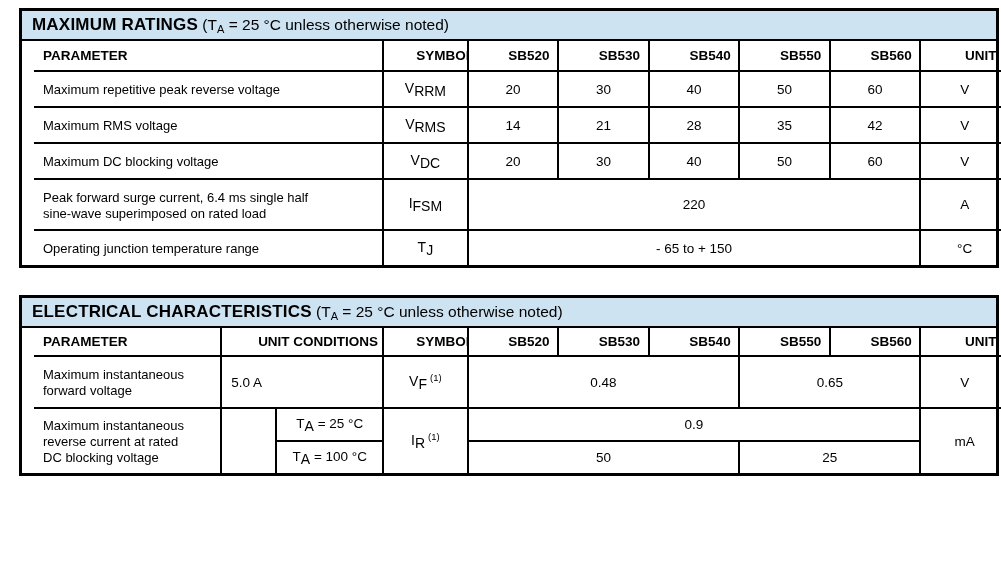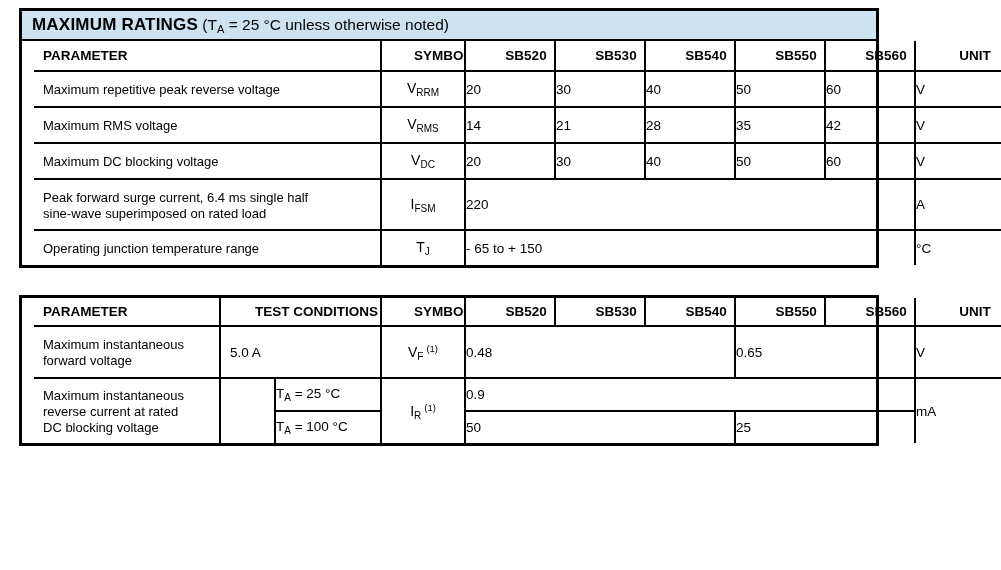--- a/index.html
+++ b/index.html
@@ -11,21 +11,21 @@
     font-family: "Liberation Sans", sans-serif;
     color: #000;
     -webkit-font-smoothing: antialiased;
   }
   .sheet {
     position: relative;
     padding: 8px 0 0 19px;
     width: 974px;
   }
   .box {
-    width: 860px;
+    width: 980px;
     border: 3px solid #000;
     box-sizing: border-box;
     background: #fff;
   }
   .box + .box { margin-top: 27px; }
   .titlebar {
     background: var(--header-bg, #cde3f1);
     border-bottom: 2px solid #000;
     height: 28px;
     line-height: 28px;
@@ -46,26 +46,26 @@
   }
   th, td {
     border: 2px solid #000;
     padding: 0;
     font-size: 13.5px;
     vertical-align: middle;
     overflow: hidden;
   }
   th { font-weight: bold; text-align: center; padding-left: 32px; }
   th.left, td.left { text-align: left; padding-left: 9px; padding-right: 6px; }
-  td.c { text-align: left; }
+  td.c { text-align: center; }
   .pline { display: block; white-space: nowrap; font-size: 13px; line-height: 16px; }
   td.param { padding-top: 3px; padding-bottom: 1px; }
 
   .symcell { text-align: center; font-size: 14px; }
-  .sb { font-size: 10px; vertical-align: -3px; letter-spacing: 0; }
+  .sb { font-size: 14px; vertical-align: -3px; letter-spacing: 0; }
   .sp { font-size: 9.5px; vertical-align: 5px; margin-left: 3px; }
 
   
   .t1 thead th { height: 29px; }
   .t1 .r-single td { height: 30px; }
   .t1 .r-double td { height: 45px; }
   .t2 thead th { height: 27px; }
   .t2 .r-vf td { height: 46px; }
   .t2 .r-ir td { height: 31px; }
 </style>
@@ -153,37 +153,40 @@
             </td>
           <td class="symcell"><span>T</span><span class="sb">J</span></td>
           <td class="c" colspan="5">- 65 to + 150</td>
           <td class="c">°C</td>
         </tr>
       </tbody>
     </table>
   </div>
 
   <div class="box">
+    <div class="titlebar">
+      <span class="title-bold">ELECTRICAL CHARACTERISTICS</span><span class="title-cond"><span> (T</span><span class="tsub">A</span><span> = 25 °C unless otherwise noted)</span></span>
+    </div>
     <table class="t2">
       <colgroup>
         <col style="width:186px">
           <col style="width:55px">
           <col style="width:106px">
           <col style="width:84px">
         <col style="width:90px">
           <col style="width:90px">
           <col style="width:90px">
           <col style="width:90px">
         <col style="width:90px">
           <col style="width:87px">
       </colgroup>
       <thead>
         <tr>
           <th class="left">PARAMETER</th>
-          <th colspan="2">TEST CONDITIONS</th>
+          <th colspan="2">UNIT CONDITIONS</th>
           <th>SYMBOL</th>
           <th>SB520</th>
           <th>SB530</th>
           <th>SB540</th>
           <th>SB550</th>
           <th>SB560</th>
           <th>UNIT</th>
         </tr>
       </thead>
       <tbody>

